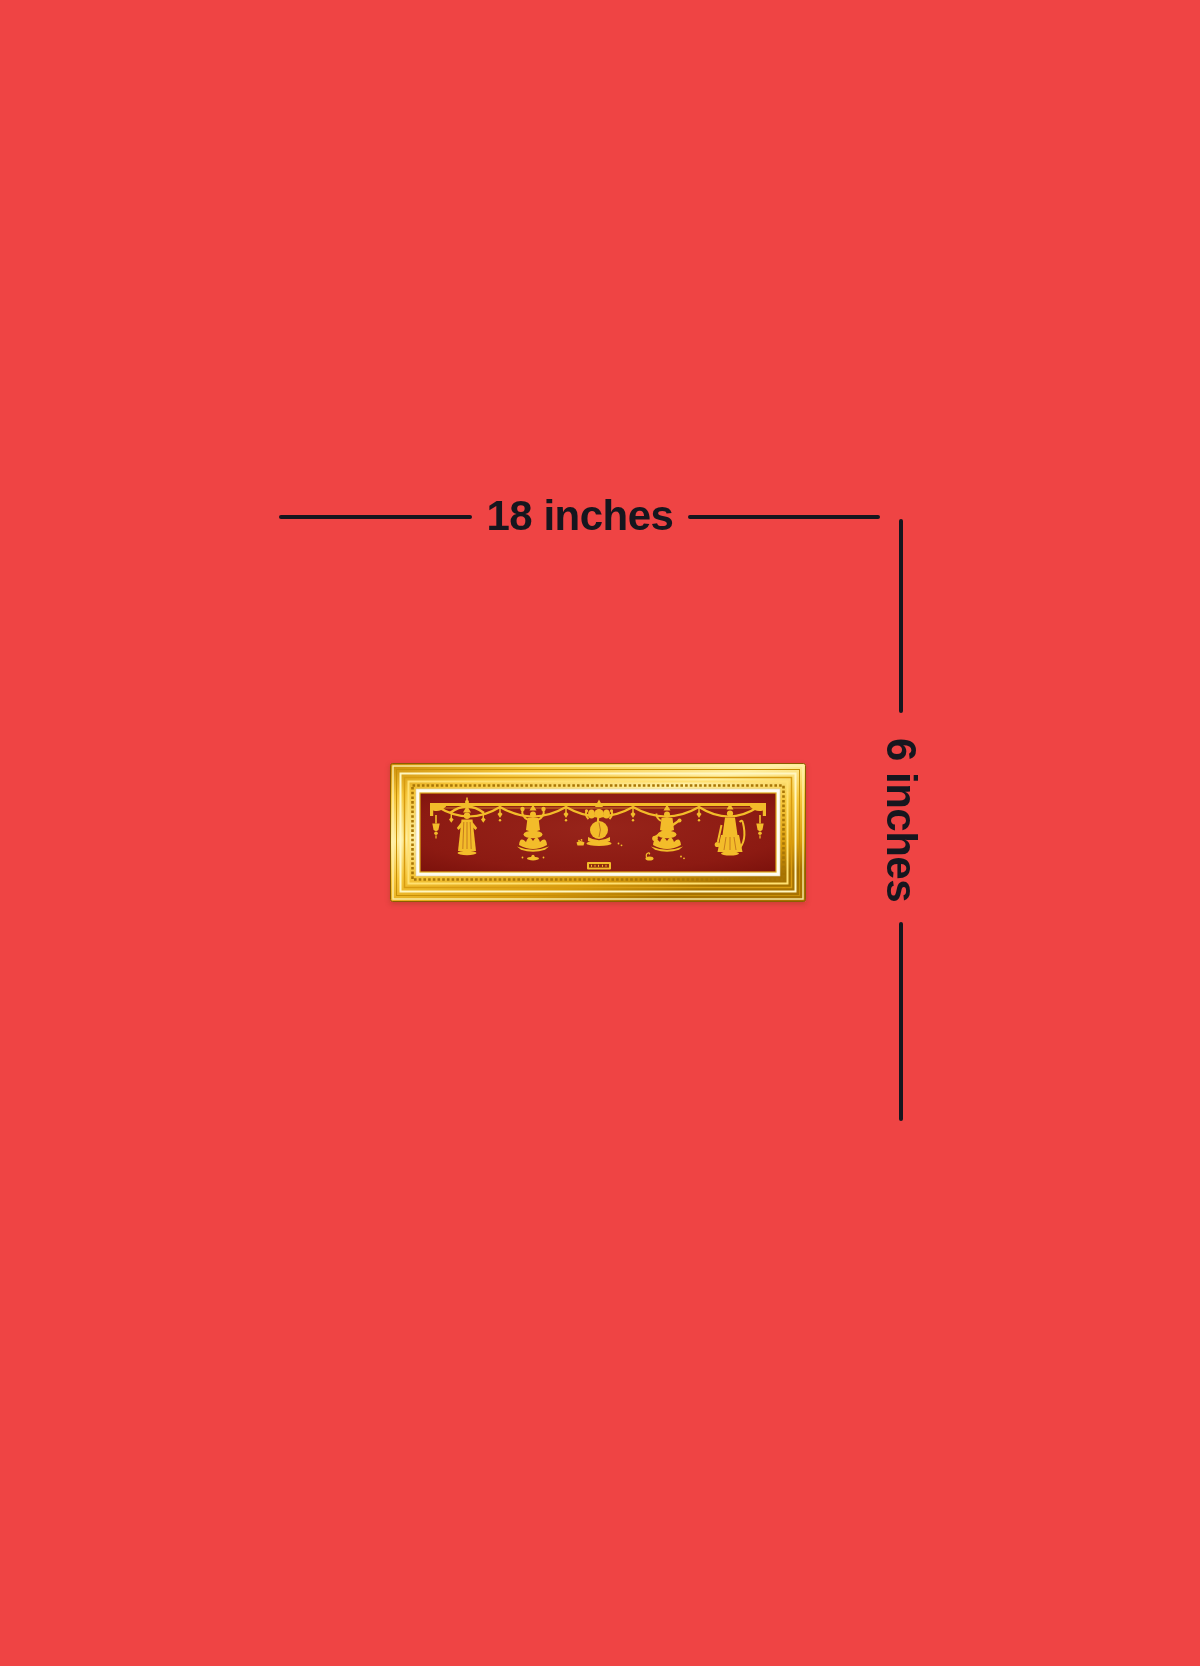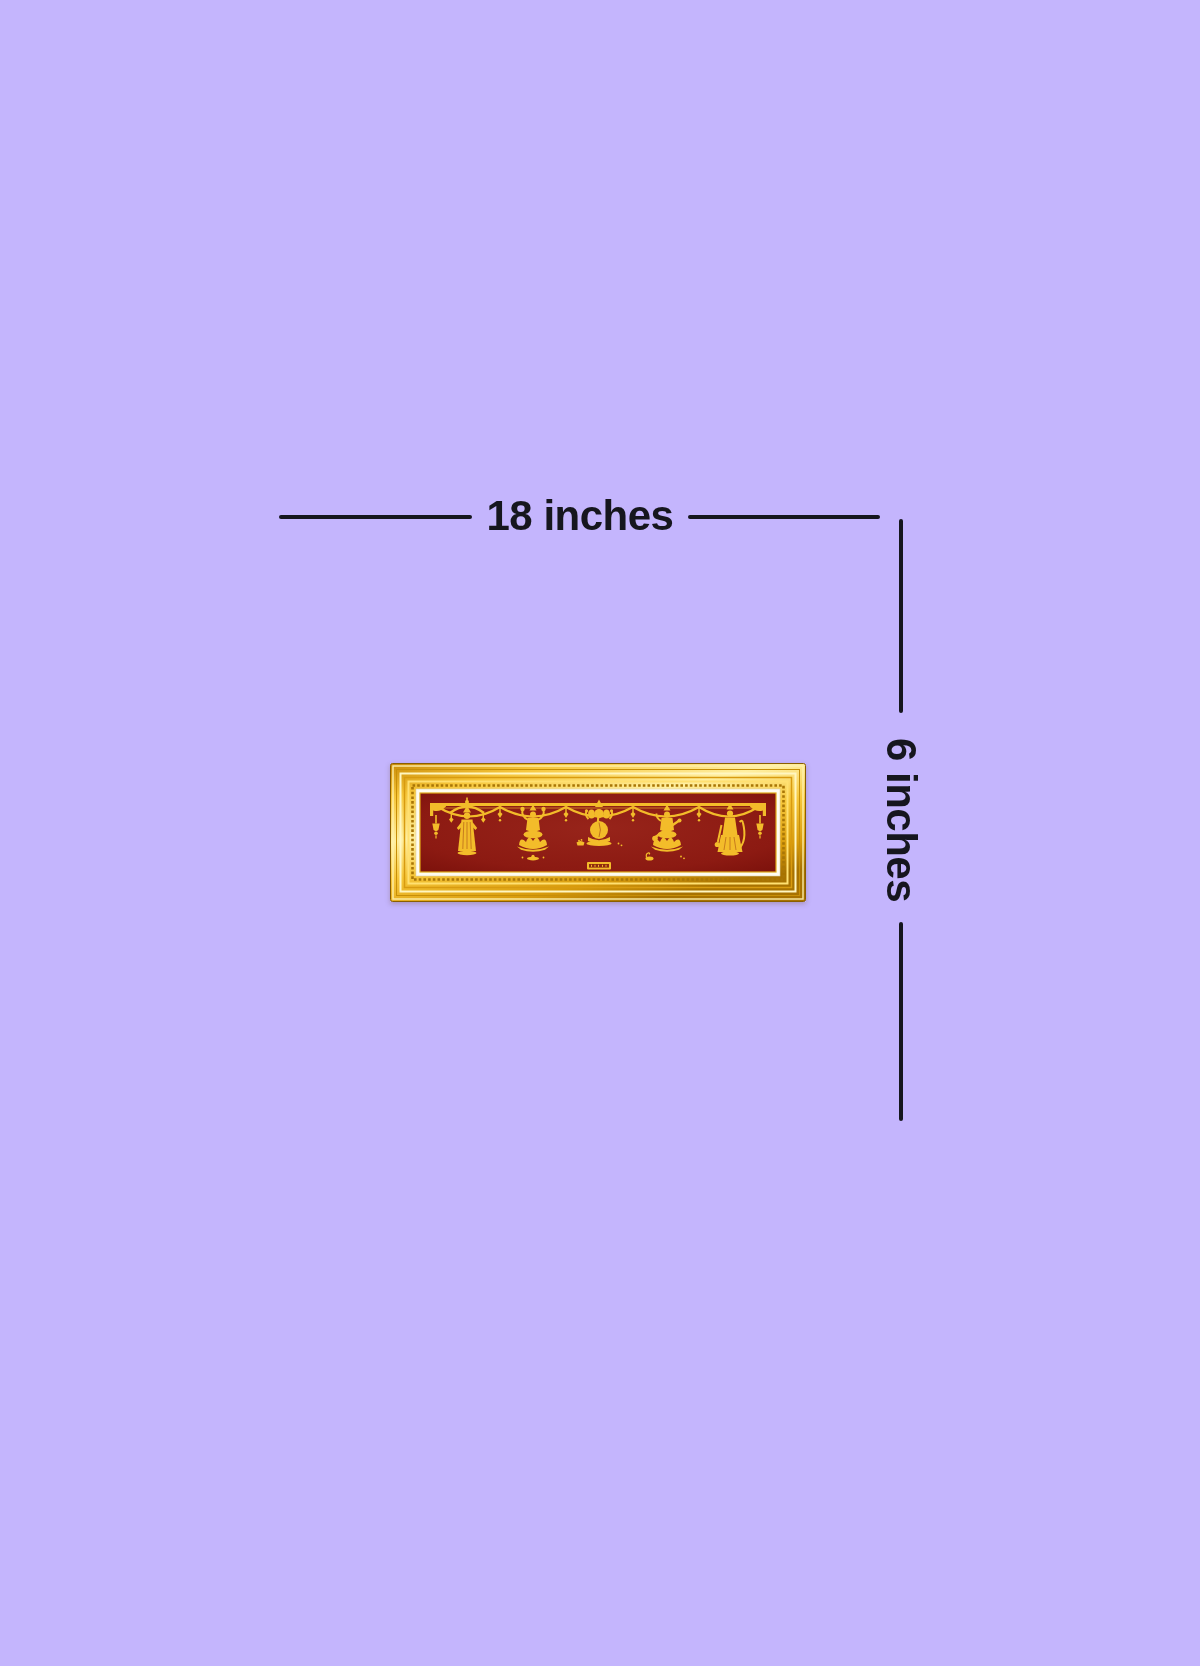--- a/index.html
+++ b/index.html
@@ -1,20 +1,20 @@
 <!DOCTYPE html>
 <html><head>
 <meta charset="utf-8">
 <style>
   html, body { margin: 0; padding: 0; background: #ffffff; }
   .canvas {
     position: relative;
     width: 1200px;
     height: 1666px;
-    background: #c4b5fd;
+    background: #ef4444;
     font-family: "Liberation Sans", sans-serif;
     overflow: hidden;
   }
   .dim-line {
     position: absolute;
     background: #16161e;
     border-radius: 2px;
   }
   .hline { height: 4px; }
   .vline { width: 4px; }

